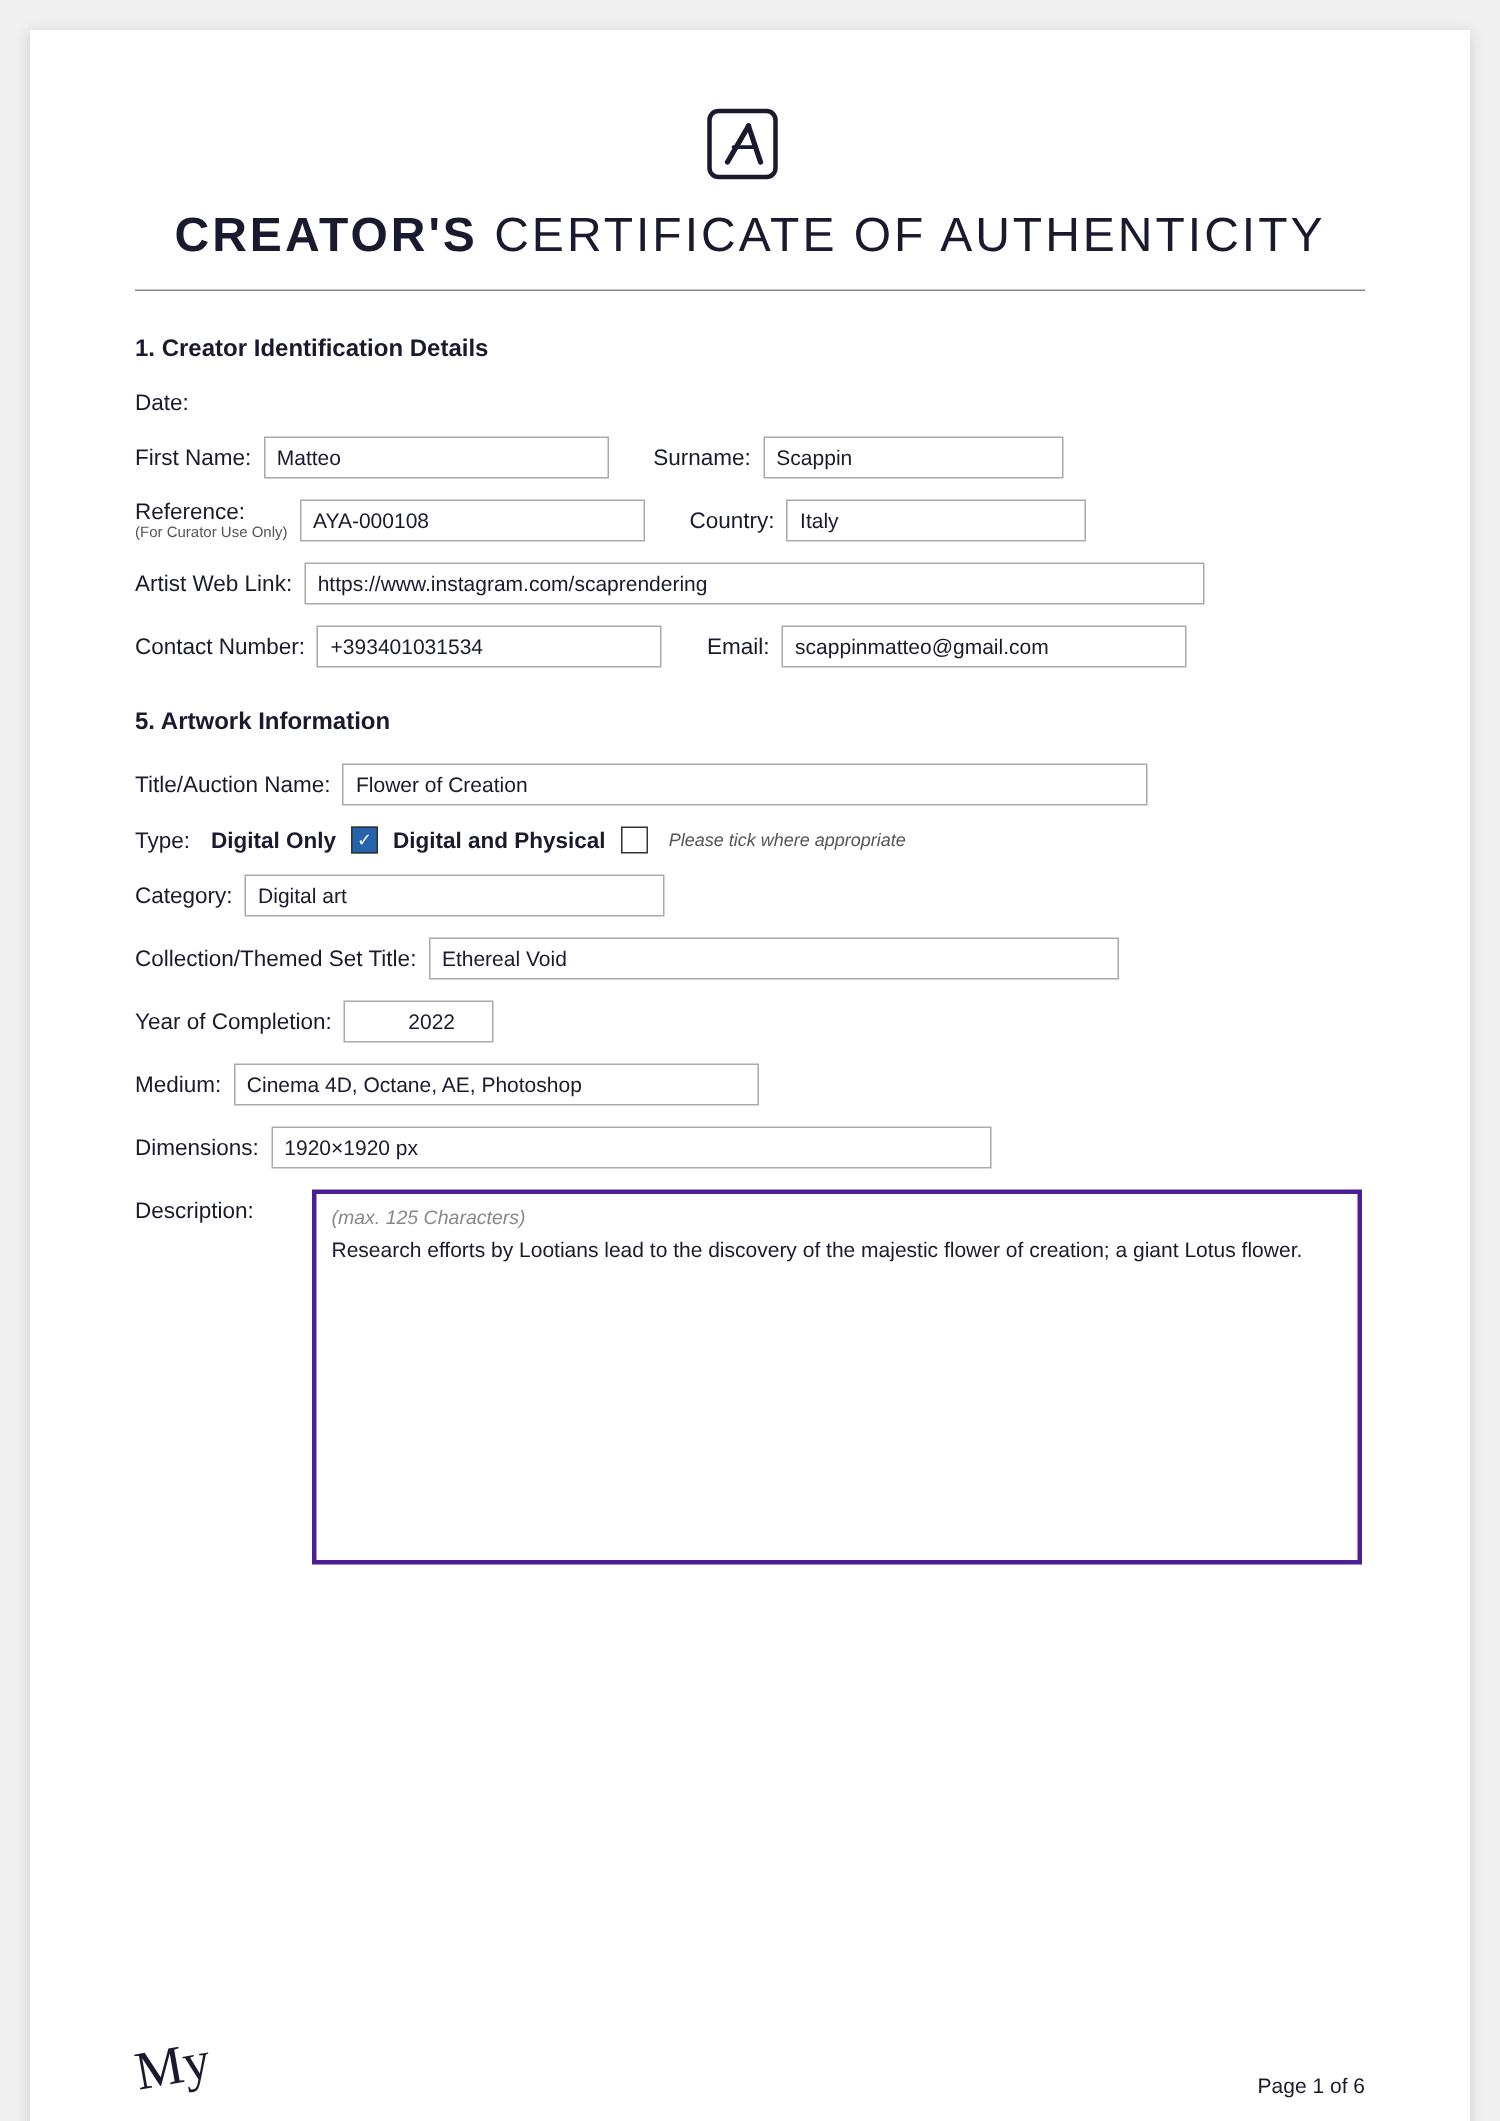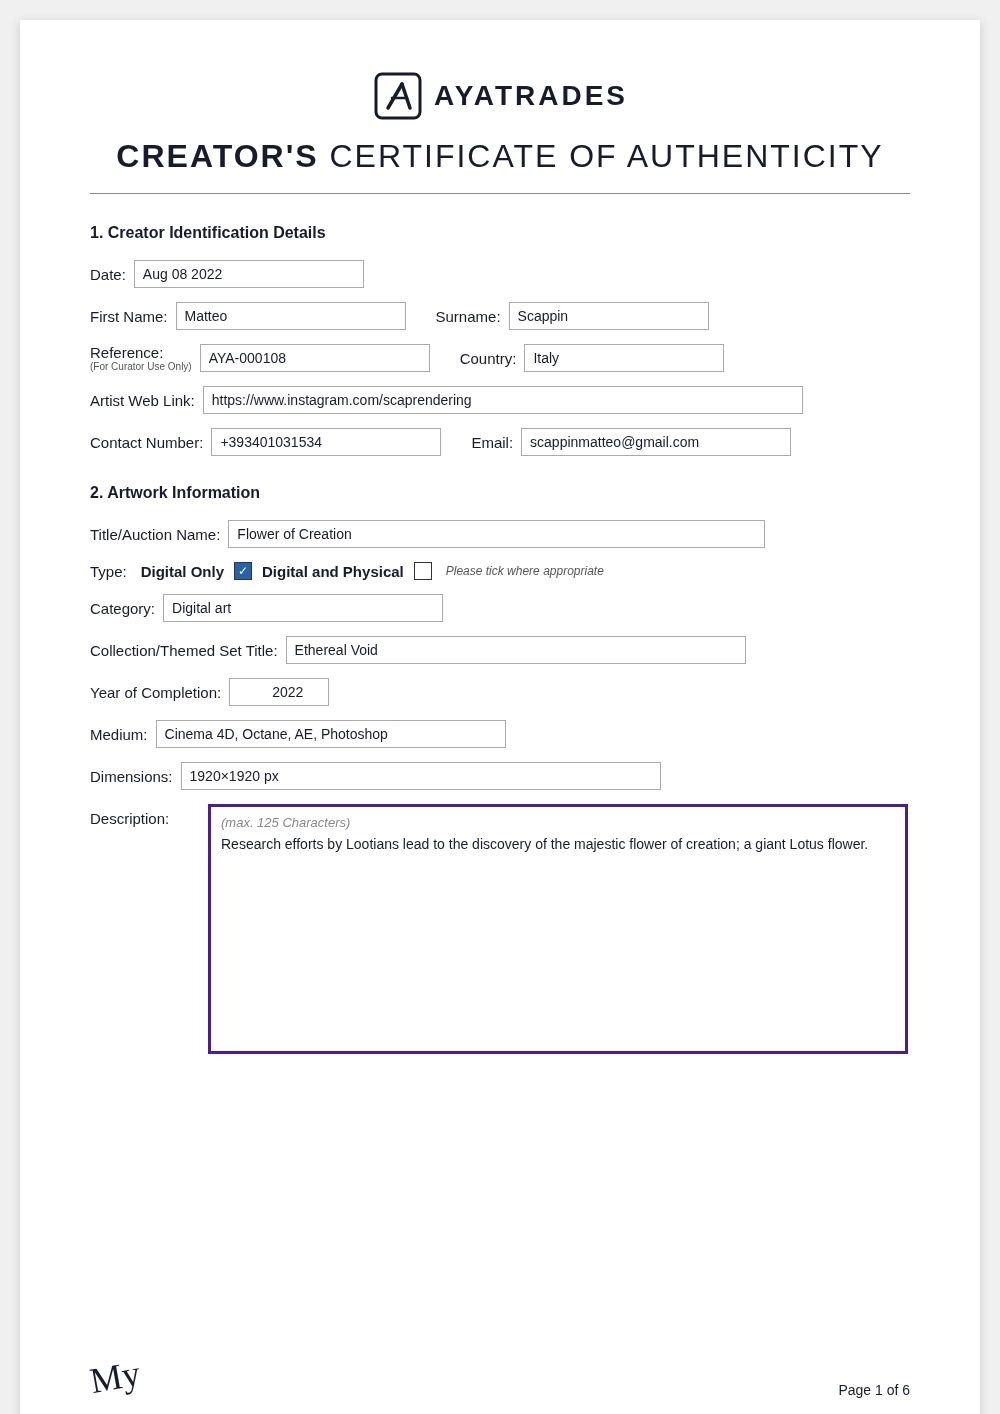--- a/index.html
+++ b/index.html
@@ -293,33 +293,31 @@
 
   <div class="header">
     <div class="logo-container">
 
       <svg class="logo-icon" viewBox="0 0 52 52" xmlns="http://www.w3.org/2000/svg">
         <rect x="4" y="4" width="44" height="44" rx="6" fill="none" stroke="#1a1a2e" stroke-width="3"></rect>
         <line x1="16" y1="38" x2="30" y2="14" stroke="#1a1a2e" stroke-width="3.5" stroke-linecap="round"></line>
         <line x1="30" y1="14" x2="38" y2="38" stroke="#1a1a2e" stroke-width="3.5" stroke-linecap="round"></line>
         <line x1="20" y1="28" x2="35" y2="28" stroke="#1a1a2e" stroke-width="2.5" stroke-linecap="round"></line>
       </svg>
-      <div class="logo-text">AYATRADES</div>
     </div>
     <div class="page-title"><strong>CREATOR'S</strong> CERTIFICATE OF AUTHENTICITY</div>
   </div>
 
   <hr class="divider">
 
   <div class="section1">
     <div class="section-title">1. Creator Identification Details</div>
 
     <div class="form-row">
       <span class="field-label">Date:</span>
-      <div class="field-input input-date">Aug 08 2022</div>
     </div>
 
     <div class="form-row">
       <span class="field-label">First Name:</span>
       <div class="field-input input-firstname">Matteo</div>
       <span class="field-label" style="margin-left:30px;">Surname:</span>
       <div class="field-input input-surname">Scappin</div>
     </div>
 
     <div class="form-row">
@@ -339,21 +337,21 @@
 
     <div class="form-row">
       <span class="field-label">Contact Number:</span>
       <div class="field-input input-contact">+393401031534</div>
       <span class="field-label" style="margin-left:30px;">Email:</span>
       <div class="field-input input-email">scappinmatteo@gmail.com</div>
     </div>
   </div>
 
   <div class="section2">
-    <div class="section-title">2. Artwork Information</div>
+    <div class="section-title">5. Artwork Information</div>
 
     <div class="form-row">
       <span class="field-label">Title/Auction Name:</span>
       <div class="field-input input-title">Flower of Creation</div>
     </div>
 
     <div class="type-row">
       <span class="type-label">Type:</span>
       <div class="type-option">
         <span>Digital Only</span>

